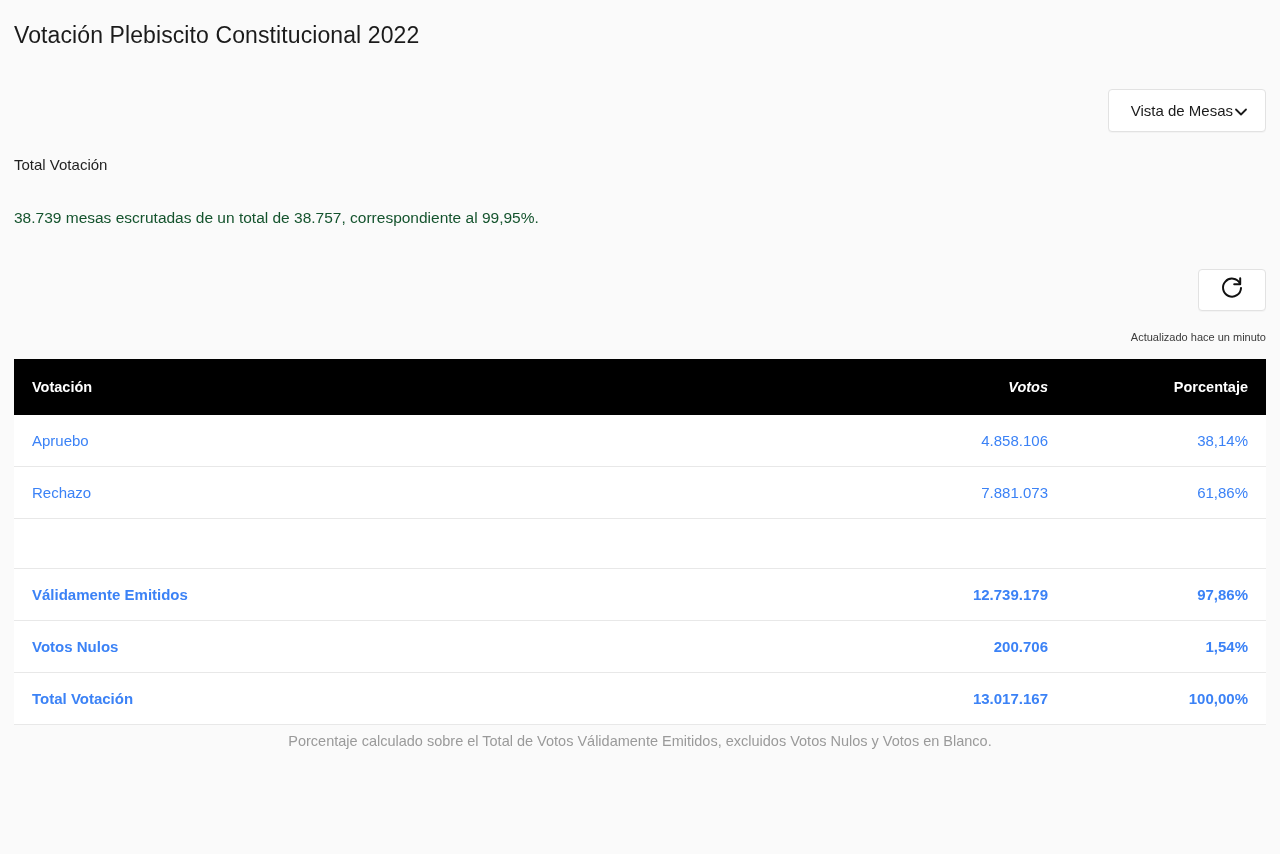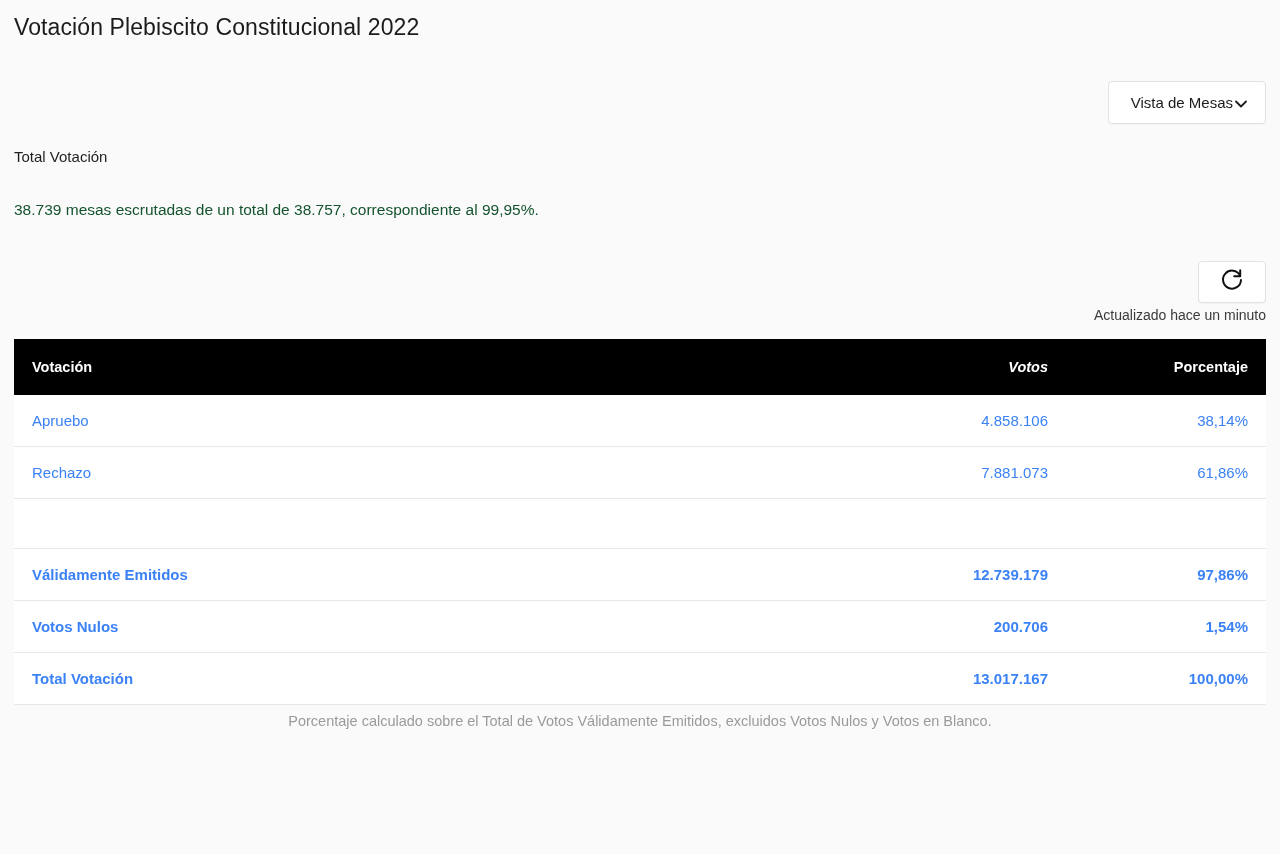--- a/index.html
+++ b/index.html
@@ -9,21 +9,21 @@
     width: 1280px;
     height: 854px;
     background: #fafafa;
     font-family: "Liberation Sans", sans-serif;
     color: #222;
   }
   .page {
     position: relative;
     width: 1280px;
     height: 854px;
-    padding: 0 14px;
+    padding: 8px 14px;
   }
   .page-title {
     font-size: 23px;
     font-weight: 400;
     color: #1b1b1b;
     padding-top: 14px;
     margin: 0;
     letter-spacing: 0.1px;
   }
   .view-select-row {
@@ -72,23 +72,23 @@
     background: #fff;
     border: 1px solid #e2e2e2;
     border-radius: 4px;
     display: flex;
     align-items: center;
     justify-content: center;
     cursor: pointer;
     box-shadow: 0 1px 1px rgba(0,0,0,0.03);
   }
   .updated-text {
-    font-size: 14px;
+    font-size: 11px;
     color: #3a3a3a;
-    margin-top: 4px;
+    margin-top: 20px;
   }
   table.results {
     width: 100%;
     border-collapse: collapse;
     margin-top: 16px;
     background: #fff;
     table-layout: fixed;
   }
   table.results thead th {
     background: #000000;

